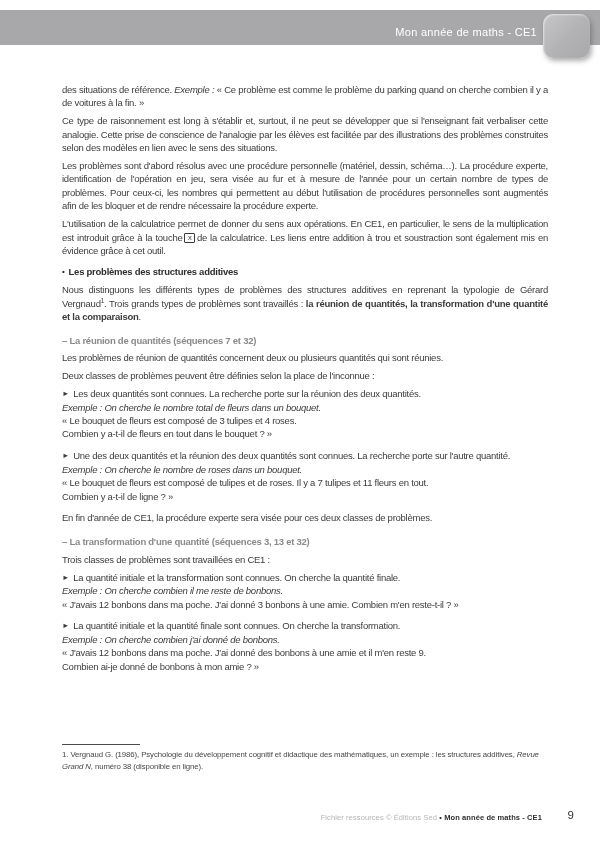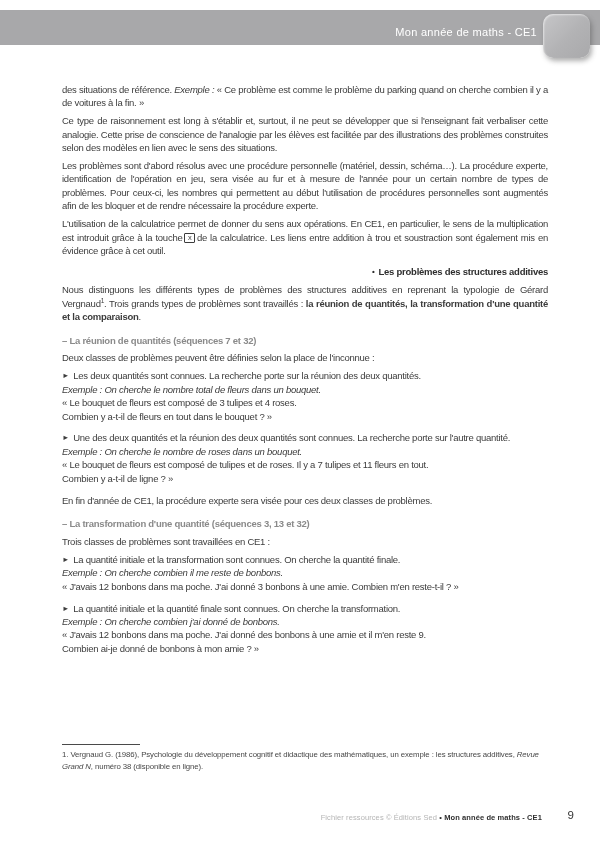--- a/index.html
+++ b/index.html
@@ -35,21 +35,21 @@
   .content p { margin:0 0 4.5px; }
   p.just { text-align:justify; }
   .em { font-style:italic; }
   .b { font-weight:bold; }
   sup.fn-ref { font-size:6.5px; vertical-align:super; line-height:0; }
   .key-box {
     display:inline-block; border:1px solid #3c3c3c; border-radius:1px;
     font-size:7.5px; line-height:8px; padding:0 2.5px; margin:0 2px;
     vertical-align:1px;
   }
-  .h-bullet-line { font-weight:bold; color:#2e2e2e; margin:8px 0 4.5px !important;text-align:right; }
+  .h-bullet-line { font-weight:bold; color:#2e2e2e; margin:8px 0 4.5px !important; }
   .h-bullet { font-size:8px; vertical-align:1px; margin-right:4px; }
   .subhead { color:#8a8a8a; font-weight:bold; margin:10px 0 4.5px !important; }
   .pb { margin:2px 0 8.5px !important; }
   .arrow { font-size:7.5px; vertical-align:1px; margin-right:4px; }
   
   .footnote-rule {
     position:absolute; top:744px; left:62px; width:78px; height:0;
     border-top:1px solid #4a4a4a;
   }
   .footnote {
@@ -85,20 +85,21 @@
   <p class="just">Les problèmes sont d'abord résolus avec une procédure personnelle (matériel, dessin, schéma…). La procédure experte, identification de l'opération en jeu, sera visée au fur et à mesure de l'année pour un certain nombre de types de problèmes. Pour ceux-ci, les nombres qui permettent au début l'utilisation de procédures personnelles sont augmentés afin de les bloquer et de rendre nécessaire la procédure experte.</p>
 
   <p class="just"><span>L'utilisation de la calculatrice permet de donner du sens aux opérations. En CE1, en particulier, le sens de la multiplication est introduit grâce à la touche</span><span class="key-box">x</span><span>de la calculatrice. Les liens entre addition à trou et soustraction sont également mis en évidence grâce à cet outil.</span></p>
 
   <p class="h-bullet-line"><span class="h-bullet">•</span><span>Les problèmes des structures additives</span></p>
 
   <p class="just"><span>Nous distinguons les différents types de problèmes des structures additives en reprenant la typologie de Gérard Vergnaud</span><sup class="fn-ref">1</sup><span>. Trois grands types de problèmes sont travaillés : </span><span class="b">la réunion de quantités, la transformation d'une quantité et la comparaison</span><span>.</span></p>
 
   <p class="subhead">– La réunion de quantités (séquences 7 et 32)</p>
 
+  <p>Les problèmes de réunion de quantités concernent deux ou plusieurs quantités qui sont réunies.</p>
 
   <p>Deux classes de problèmes peuvent être définies selon la place de l'inconnue :</p>
 
   <p class="pb">
     <span class="arrow">►</span><span>Les deux quantités sont connues. La recherche porte sur la réunion des deux quantités.</span><br>
     <span class="em">Exemple : On cherche le nombre total de fleurs dans un bouquet.</span><br>
     <span>« Le bouquet de fleurs est composé de 3 tulipes et 4 roses.</span><br>
     <span>Combien y a-t-il de fleurs en tout dans le bouquet ? »</span>
   </p>
 

